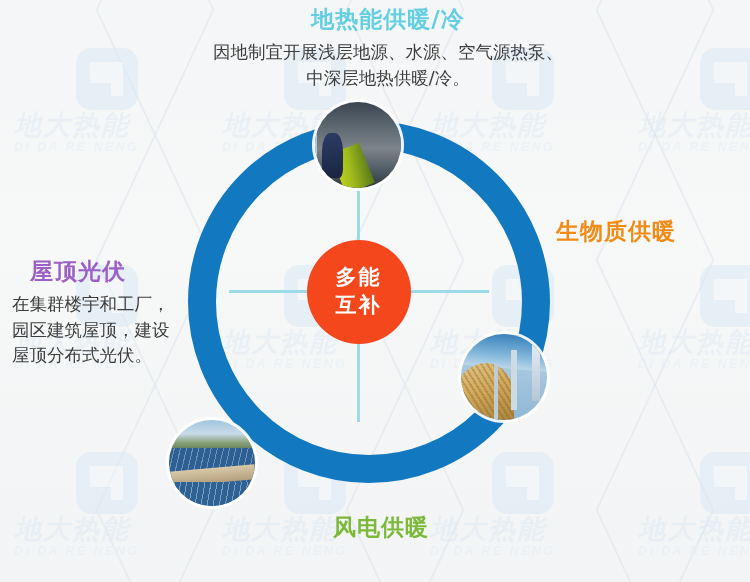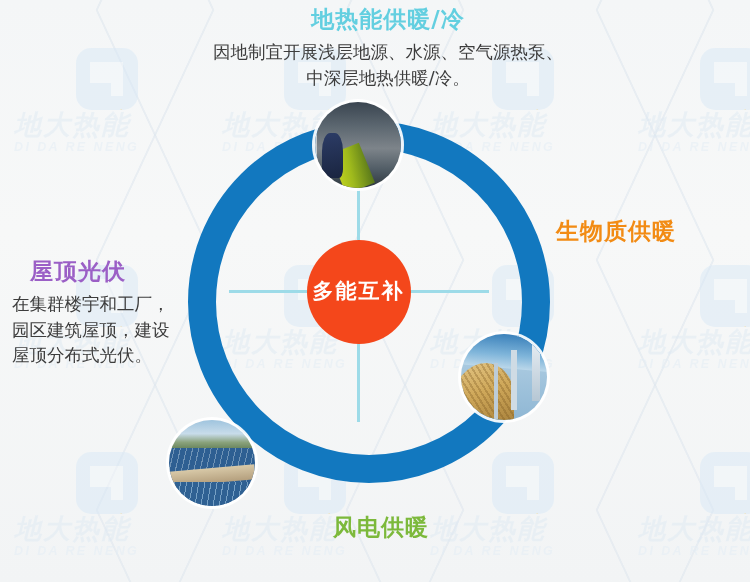--- a/index.html
+++ b/index.html
@@ -227,21 +227,21 @@
     position: absolute;
     left: 50%;
     top: 50%;
     transform: translate(-50%, -50%);
     width: 104px;
     height: 104px;
     border-radius: 50%;
     background: #f4471b;
     color: #ffffff;
     display: flex;
-    flex-direction: row;
+    flex-direction: column;
     align-items: center;
     justify-content: center;
     z-index: 7;
     font-weight: 700;
     font-size: 21px;
     line-height: 1.32;
     letter-spacing: 2px;
     font-family: "DejaVu Sans", "Liberation Sans", sans-serif;
   }
 

